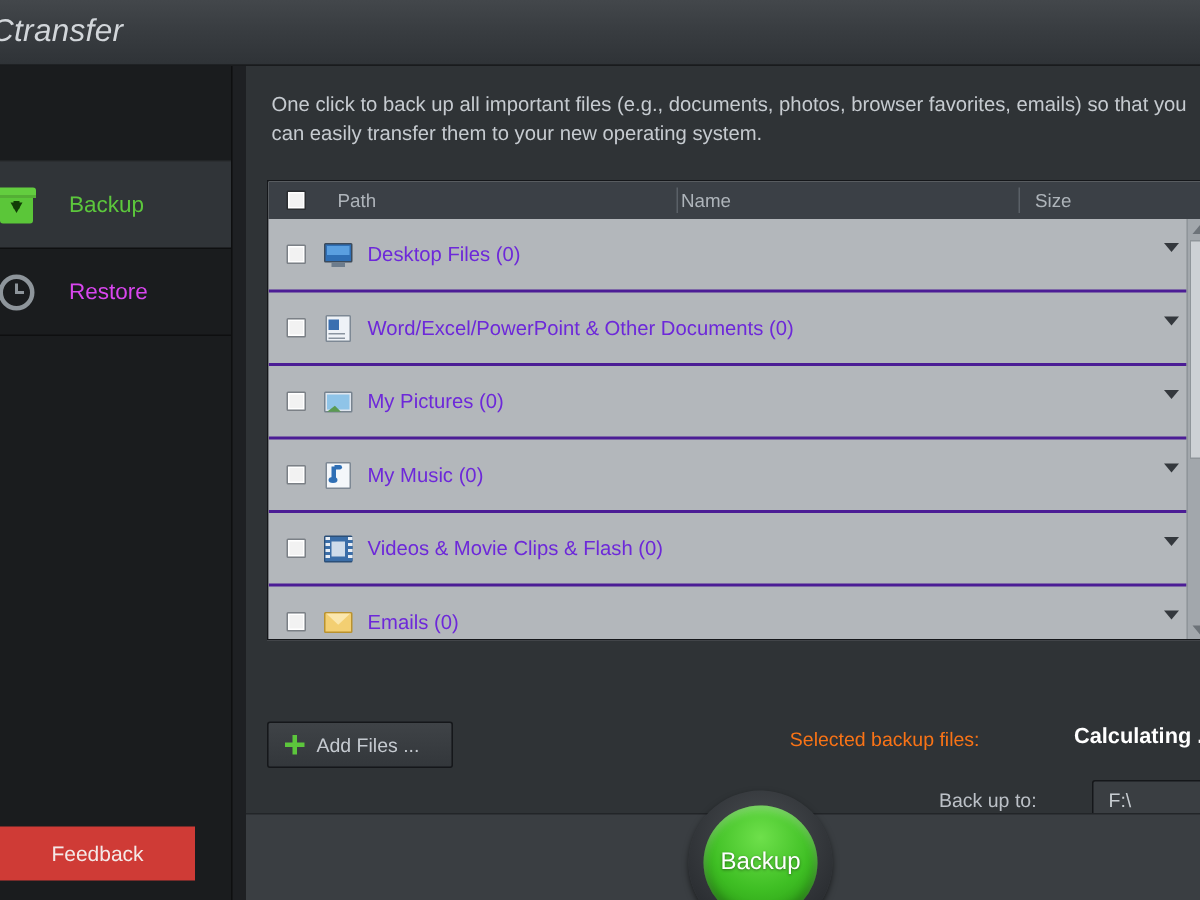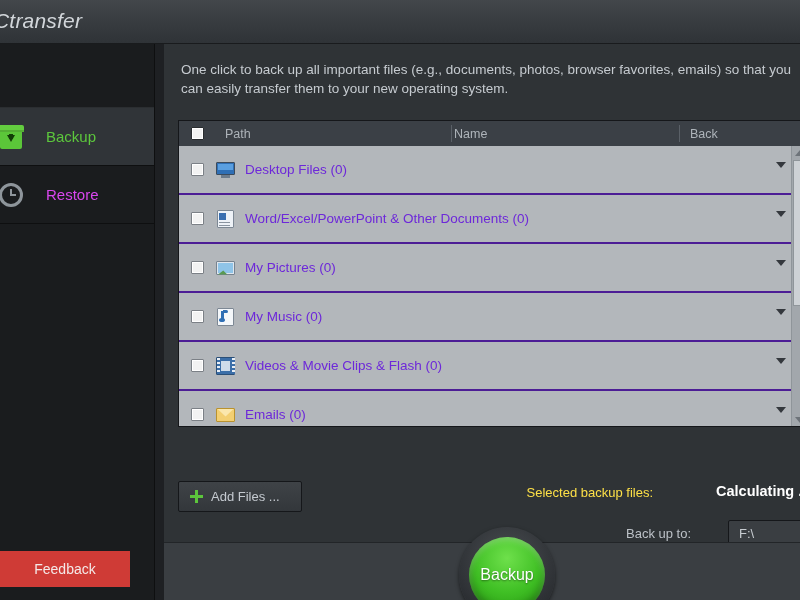--- a/index.html
+++ b/index.html
@@ -249,21 +249,21 @@
     padding-left: 11px;
     color: #c5cad0; font-size: 13px;
   }
   .plus { position: relative; width: 13px; height: 13px; flex: none; }
   .plus i { position: absolute; background: #5cc63c; }
   .plus i:nth-child(1) { left: 5px; top: 0; width: 3px; height: 13px; }
   .plus i:nth-child(2) { left: 0; top: 5px; width: 13px; height: 3px; }
 
   #sel-label {
     position: absolute; right: 155px; top: 441px;
-    color: #fde047; font-size: 13px; white-space: nowrap;
+    color: #f97316; font-size: 13px; white-space: nowrap;
   }
   #sel-value {
     position: absolute; left: 552px; top: 439px;
     color: #ffffff; font-size: 14.5px; font-weight: bold; white-space: nowrap;
   }
   #dest-label {
     position: absolute; left: 462px; top: 482px;
     color: #bcc1c7; font-size: 13px; white-space: nowrap;
   }
   #dest-select {
@@ -346,21 +346,21 @@
         </div>
         <div class="hcell col-path">
           <span>Path</span>
           <span class="sep"></span>
         </div>
         <div class="hcell col-name">
           <span>Name</span>
           <span class="sep"></span>
         </div>
         <div class="hcell col-size">
-          <span>Back</span>
+          <span>Size</span>
         </div>
       </div>
 
       <div id="list-body">
 
         <div class="frow">
           <span class="rcheck">
               <span class="cbox"></span>
             </span>
           <span class="ricon ic-monitor">

